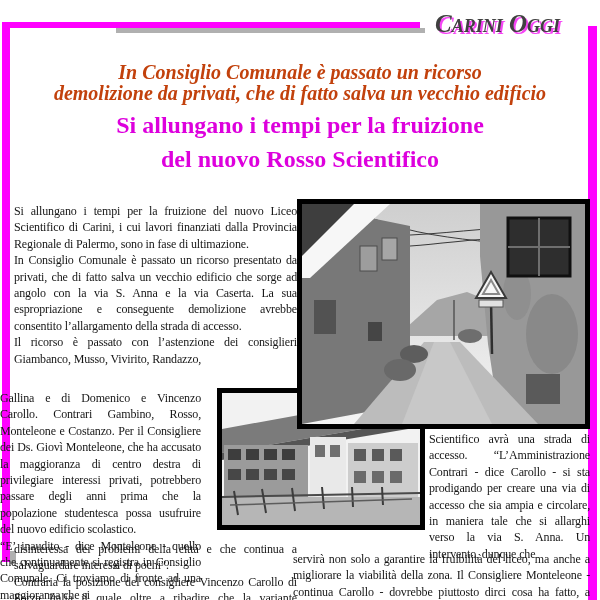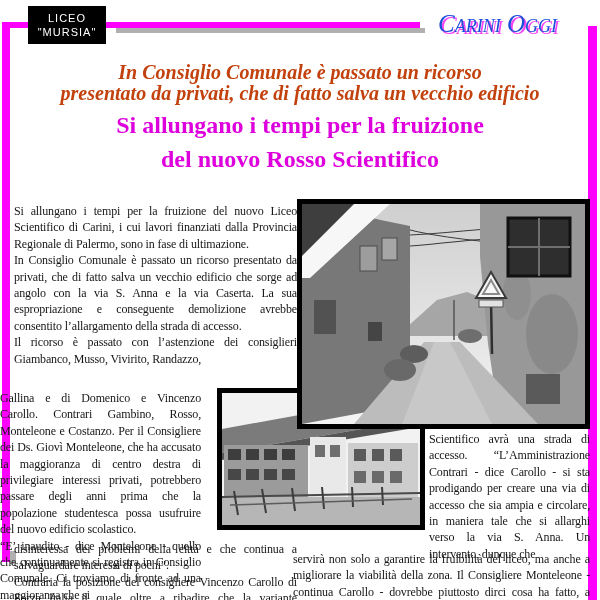--- a/index.html
+++ b/index.html
@@ -16,22 +16,22 @@
   
   .badge{
     position:absolute;left:28px;top:6px;width:78px;height:38px;background:#000;
     color:#fff;font-family:"Liberation Sans",sans-serif;font-size:11px;
     display:flex;flex-direction:column;align-items:center;justify-content:center;
     letter-spacing:1px;line-height:14px;z-index:5;
   }
   
   .masthead{
     position:absolute;left:415px;top:6px;width:165px;height:36px;
-    font-style:italic;font-weight:normal;font-variant:small-caps;
-    font-size:25px;text-align:center;color:#1d4ed8;line-height:36px;
+    font-style:italic;font-weight:bold;font-variant:small-caps;
+    font-size:25px;text-align:center;color:#404040;line-height:36px;
     text-shadow:2px 2px 0 #f545f5;
     white-space:nowrap;
   }
   
   .kicker{
     position:absolute;left:40px;top:62px;width:520px;text-align:center;
     font-style:italic;font-weight:bold;font-size:20px;line-height:21px;color:#c2410c;
   }
   .headline{
     position:absolute;left:15px;top:108px;width:570px;text-align:center;
@@ -57,30 +57,26 @@
 <body>
 
 <div class="page">
 
   <div class="frame-top"></div>
   <div class="frame-top-shadow"></div>
   <div class="frame-left"></div>
   <div class="frame-left-shadow"></div>
   <div class="frame-right"></div>
 
-  <div class="badge">
-    <span>LICEO</span>
-    <span>"MURSIA"</span>
-  </div>
 
   <div class="masthead">Carini Oggi</div>
 
   <div class="kicker">
     <div>In Consiglio Comunale è passato un ricorso</div>
-    <div>presentato da privati, che di fatto salva un vecchio edificio</div>
+    <div>demolizione da privati, che di fatto salva un vecchio edificio</div>
   </div>
 
   <h1 class="headline">
     <div>Si allungano i tempi per la fruizione</div>
     <div>del nuovo Rosso Scientifico</div>
   </h1>
 
   <div class="photo photo-school">
     <svg width="198" height="132" viewBox="0 0 198 132" xmlns="http://www.w3.org/2000/svg">
       <rect x="0" y="0" width="198" height="132" fill="#f2f2f2"></rect>

